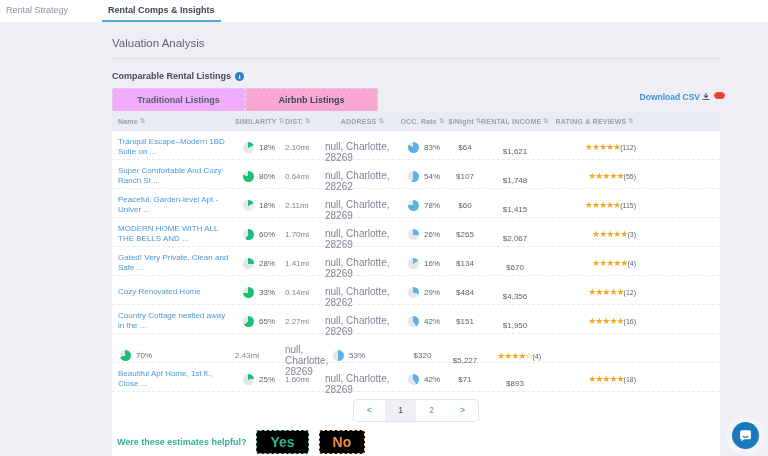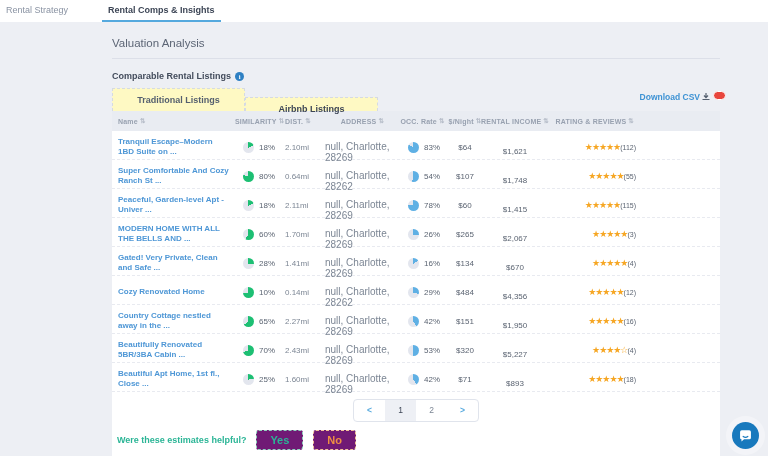--- a/index.html
+++ b/index.html
@@ -34,22 +34,22 @@
     font-size:6.5px; line-height:9px; text-align:center; display:inline-block;
     font-family:"Liberation Serif", serif; font-weight:bold;
   }
 
   .tabs-row { margin-top:7px; position:relative; display:flex; height:23px; }
   .listing-tab {
     width:133px; text-align:center; font-size:9px; font-weight:bold;
     line-height:22px; cursor:pointer;
     border:1px dashed #d5dae3; border-bottom:none;
   }
-  .listing-tab.inactive { background:#fef9c3; color:#55606f; }
-  .listing-tab.active  { background:#fef9c3; color:#3d4656;margin-top:9px; }
+  .listing-tab.inactive { background:#f0abfc; color:#55606f; }
+  .listing-tab.active  { background:#f9a8d4; color:#3d4656; }
   .download-link {
     position:absolute; right:-6px; top:4px; display:flex; align-items:center; gap:2px;
     font-size:8.5px; font-weight:bold; color:#3f93d4; cursor:pointer;
   }
   .dl-badge {
     width:13px; height:9px; border-radius:5px; background:#e8453c;
     border:1px solid #fff; margin-left:1px; margin-top:-4px;
   }
 
   
@@ -64,21 +64,21 @@
     font-size:7px; font-weight:bold; color:#98a1b0; letter-spacing:.2px;
   }
   .th { display:flex; align-items:center; gap:2px; white-space:nowrap; }
   .th:first-child { padding-left:6px; }
   .th.c { justify-content:center; }
   .th.r { justify-content:flex-end; padding-right:6px; }
   .sort-icon { font-size:6.5px; color:#b4bbc7; }
 
   .trow { height:29px; border-bottom:1px dashed #e8eaf0; font-size:8px; }
   .cell-name {
-    color:#4e97d6; font-weight:bold; font-size:8px; line-height:1.3;
+    color:#4e97d6; font-weight:normal; font-size:8px; line-height:1.3;
     padding:0 6px; max-height:24px; overflow:hidden; cursor:pointer;
   }
   .cell-pie { display:flex; align-items:center; gap:5px; padding-left:8px; color:#5b6472; }
   .pie { width:11px; height:11px; border-radius:50%; flex:none; }
   .cell-dist, .cell-addr { color:#7c8694; }
   .cell-addr { font-size:10px; padding-right:2px;margin-top:10px; }
   .cell-night { text-align:center; }
   .cell-income { text-align:center;margin-top:9px; }
   .cell-rating { text-align:right; padding-right:4px; white-space:nowrap; }
   .stars { color:#f6a623; font-size:9px; letter-spacing:-1px; }
@@ -94,22 +94,22 @@
     width:31px; height:21px; line-height:21px; text-align:center;
     font-size:8.5px; cursor:pointer; color:#7c8694;
   }
   .page-cell.arrow { color:#55a9de; font-weight:bold; }
   .page-cell.current { color:#3d4656; background:#eef0f5; }
 
   
   .feedback { padding:6px 5px 10px; display:flex; align-items:center; gap:10px; }
   .feedback-q { font-size:9px; font-weight:bold; color:#2bb596; }
   .fb-btn {
-    font-size:11px; font-weight:bold; padding:3px 13px; border-radius:3px;
-    background:#701a75; border:1px dashed; cursor:pointer;
+    font-size:14px; font-weight:bold; padding:3px 13px; border-radius:3px;
+    background:#000000; border:1px dashed; cursor:pointer;
   }
   .fb-yes { color:#2bb596; border-color:#8fd4bd; }
   .fb-no  { color:#ee8f43; border-color:#f2c49a; }
 
   
   .chat-launcher {
     position:absolute; right:9px; bottom:7px; width:27px; height:27px;
     border-radius:50%; background:#1879bd; display:flex; align-items:center;
     justify-content:center; cursor:pointer; box-shadow:0 0 0 6px rgba(255,255,255,.35);
   }
@@ -259,21 +259,21 @@
             <span>16%</span>
           </div>
           <div class="cell-night">$134</div>
           <div class="cell-income">$670</div>
           <div class="cell-rating"><span class="stars">★★★★★</span><span class="reviews">(4)</span></div>
         </div>
         <div class="trow">
           <div class="cell-name">Cozy Renovated Home</div>
           <div class="cell-pie">
             <span class="pie" style="background:conic-gradient(#1dbf73 73%, #e3e6ee 0)"></span>
-            <span>10%</span>
+            <span>33%</span>
           </div>
           <div class="cell-dist">0.14mi</div>
           <div class="cell-addr">null, Charlotte, 28262</div>
           <div class="cell-pie">
             <span class="pie" style="background:conic-gradient(#5fb0e4 29%, #e3e6ee 0)"></span>
             <span>29%</span>
           </div>
           <div class="cell-night">$484</div>
           <div class="cell-income">$4,356</div>
           <div class="cell-rating"><span class="stars">★★★★★</span><span class="reviews">(12)</span></div>
@@ -288,21 +288,20 @@
           <div class="cell-addr">null, Charlotte, 28269</div>
           <div class="cell-pie">
             <span class="pie" style="background:conic-gradient(#5fb0e4 42%, #e3e6ee 0)"></span>
             <span>42%</span>
           </div>
           <div class="cell-night">$151</div>
           <div class="cell-income">$1,950</div>
           <div class="cell-rating"><span class="stars">★★★★★</span><span class="reviews">(16)</span></div>
         </div>
         <div class="trow">
-          <div class="cell-name">Beautifully Renovated 5BR/3BA Cabin ...</div>
           <div class="cell-pie">
             <span class="pie" style="background:conic-gradient(#1dbf73 70%, #e3e6ee 0)"></span>
             <span>70%</span>
           </div>
           <div class="cell-dist">2.43mi</div>
           <div class="cell-addr">null, Charlotte, 28269</div>
           <div class="cell-pie">
             <span class="pie" style="background:conic-gradient(#5fb0e4 53%, #e3e6ee 0)"></span>
             <span>53%</span>
           </div>

